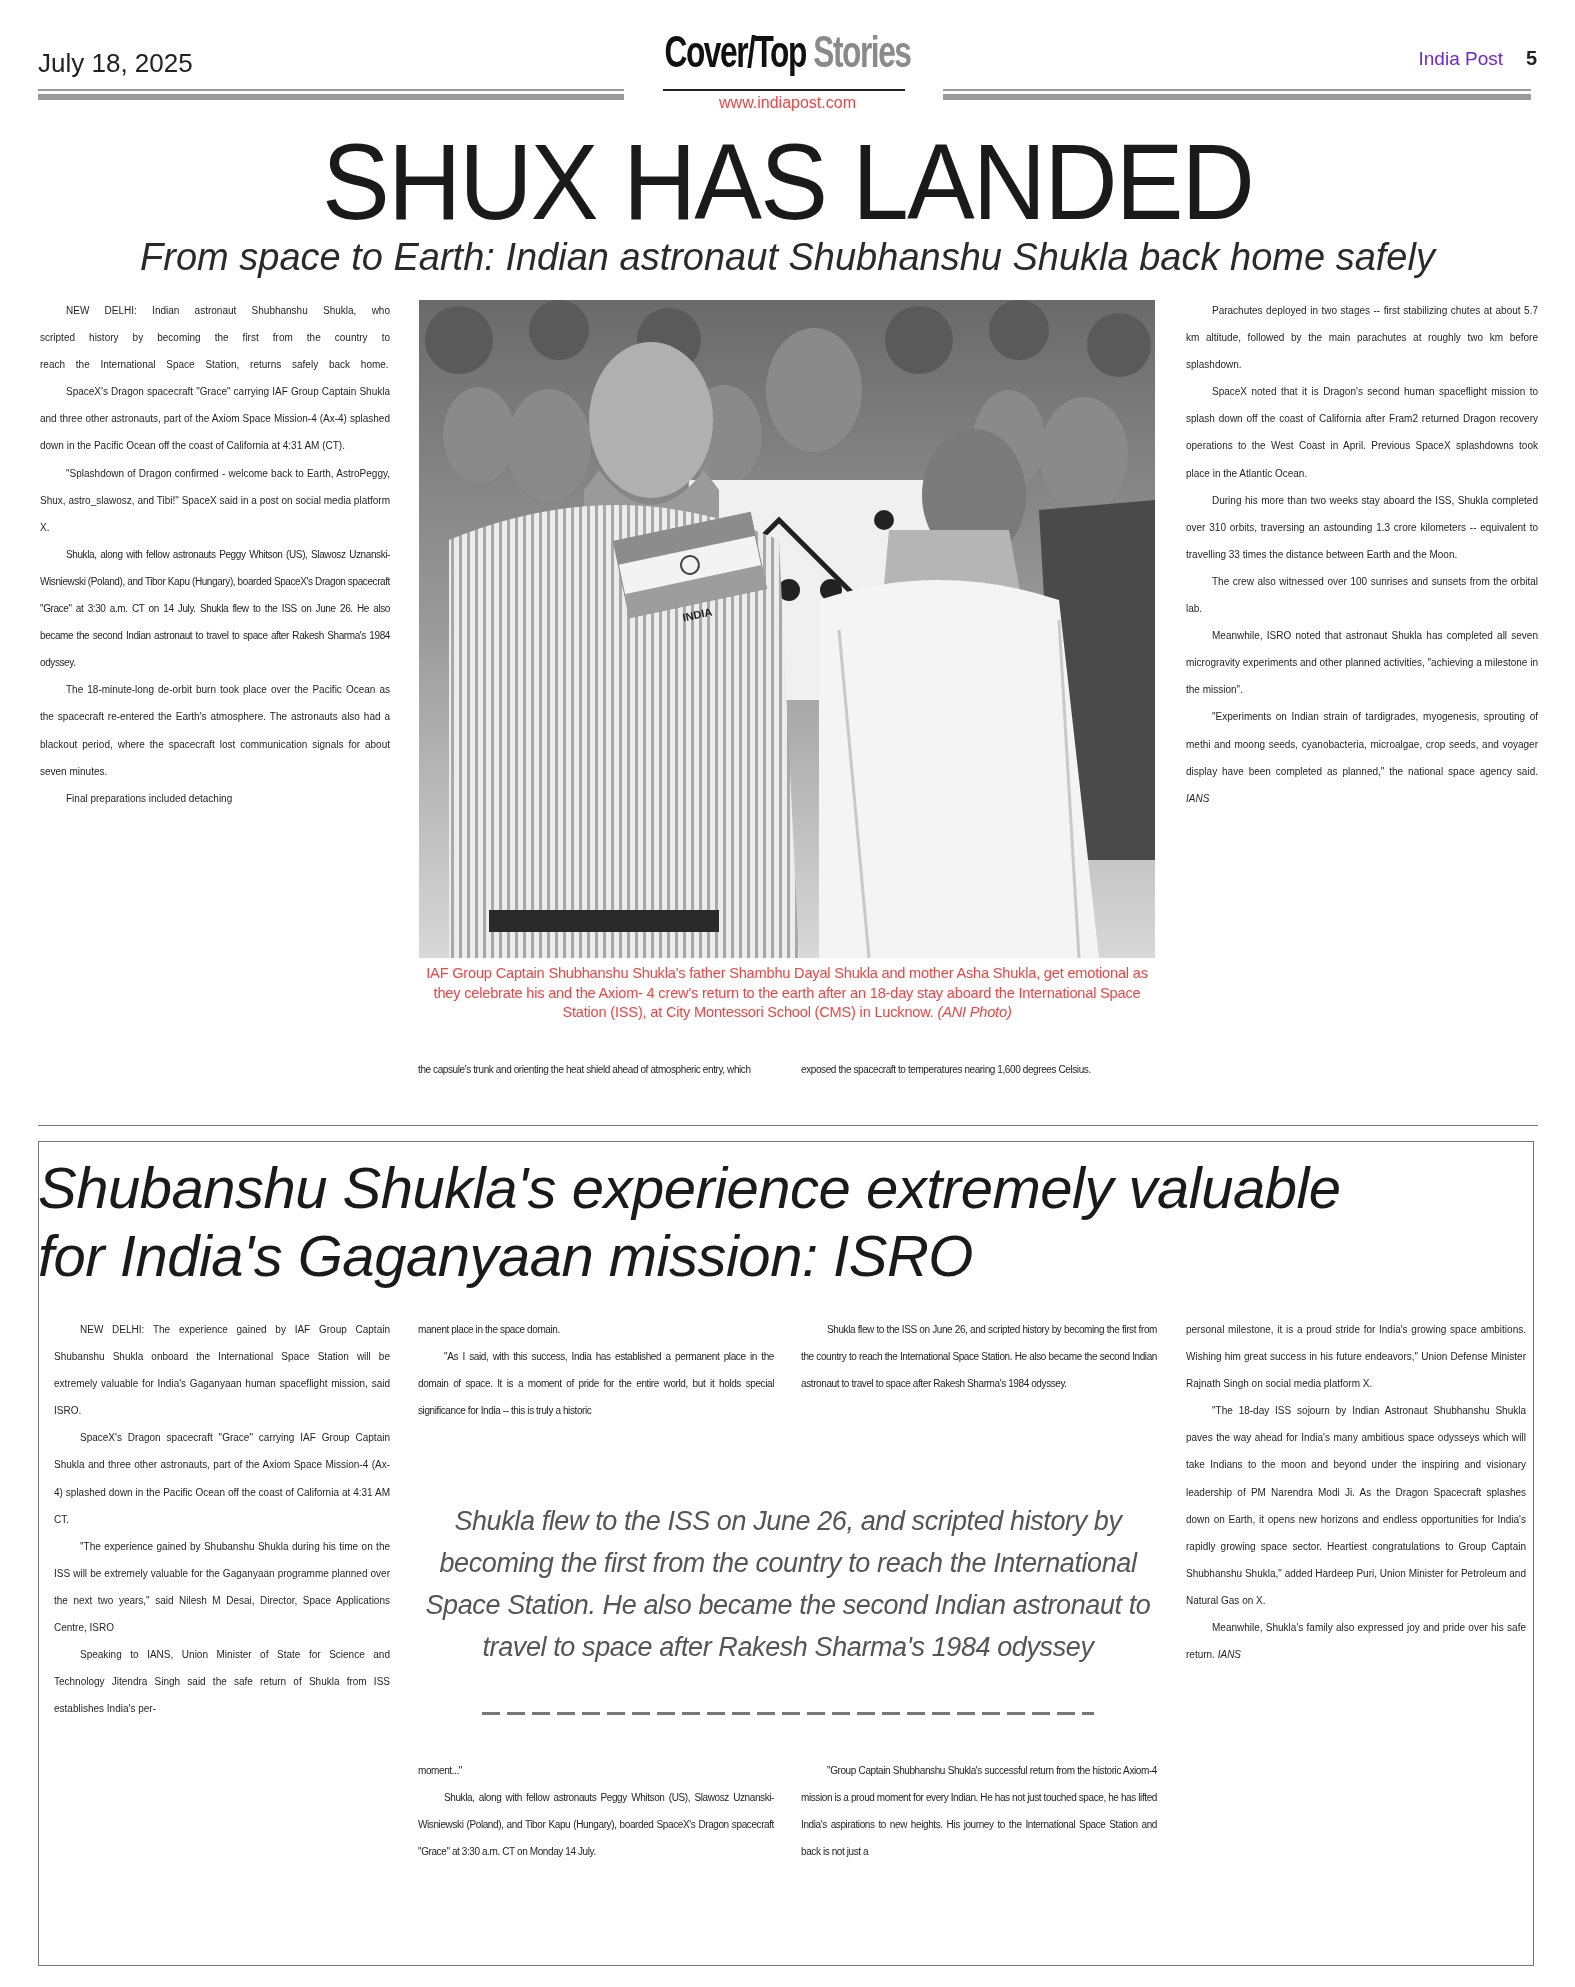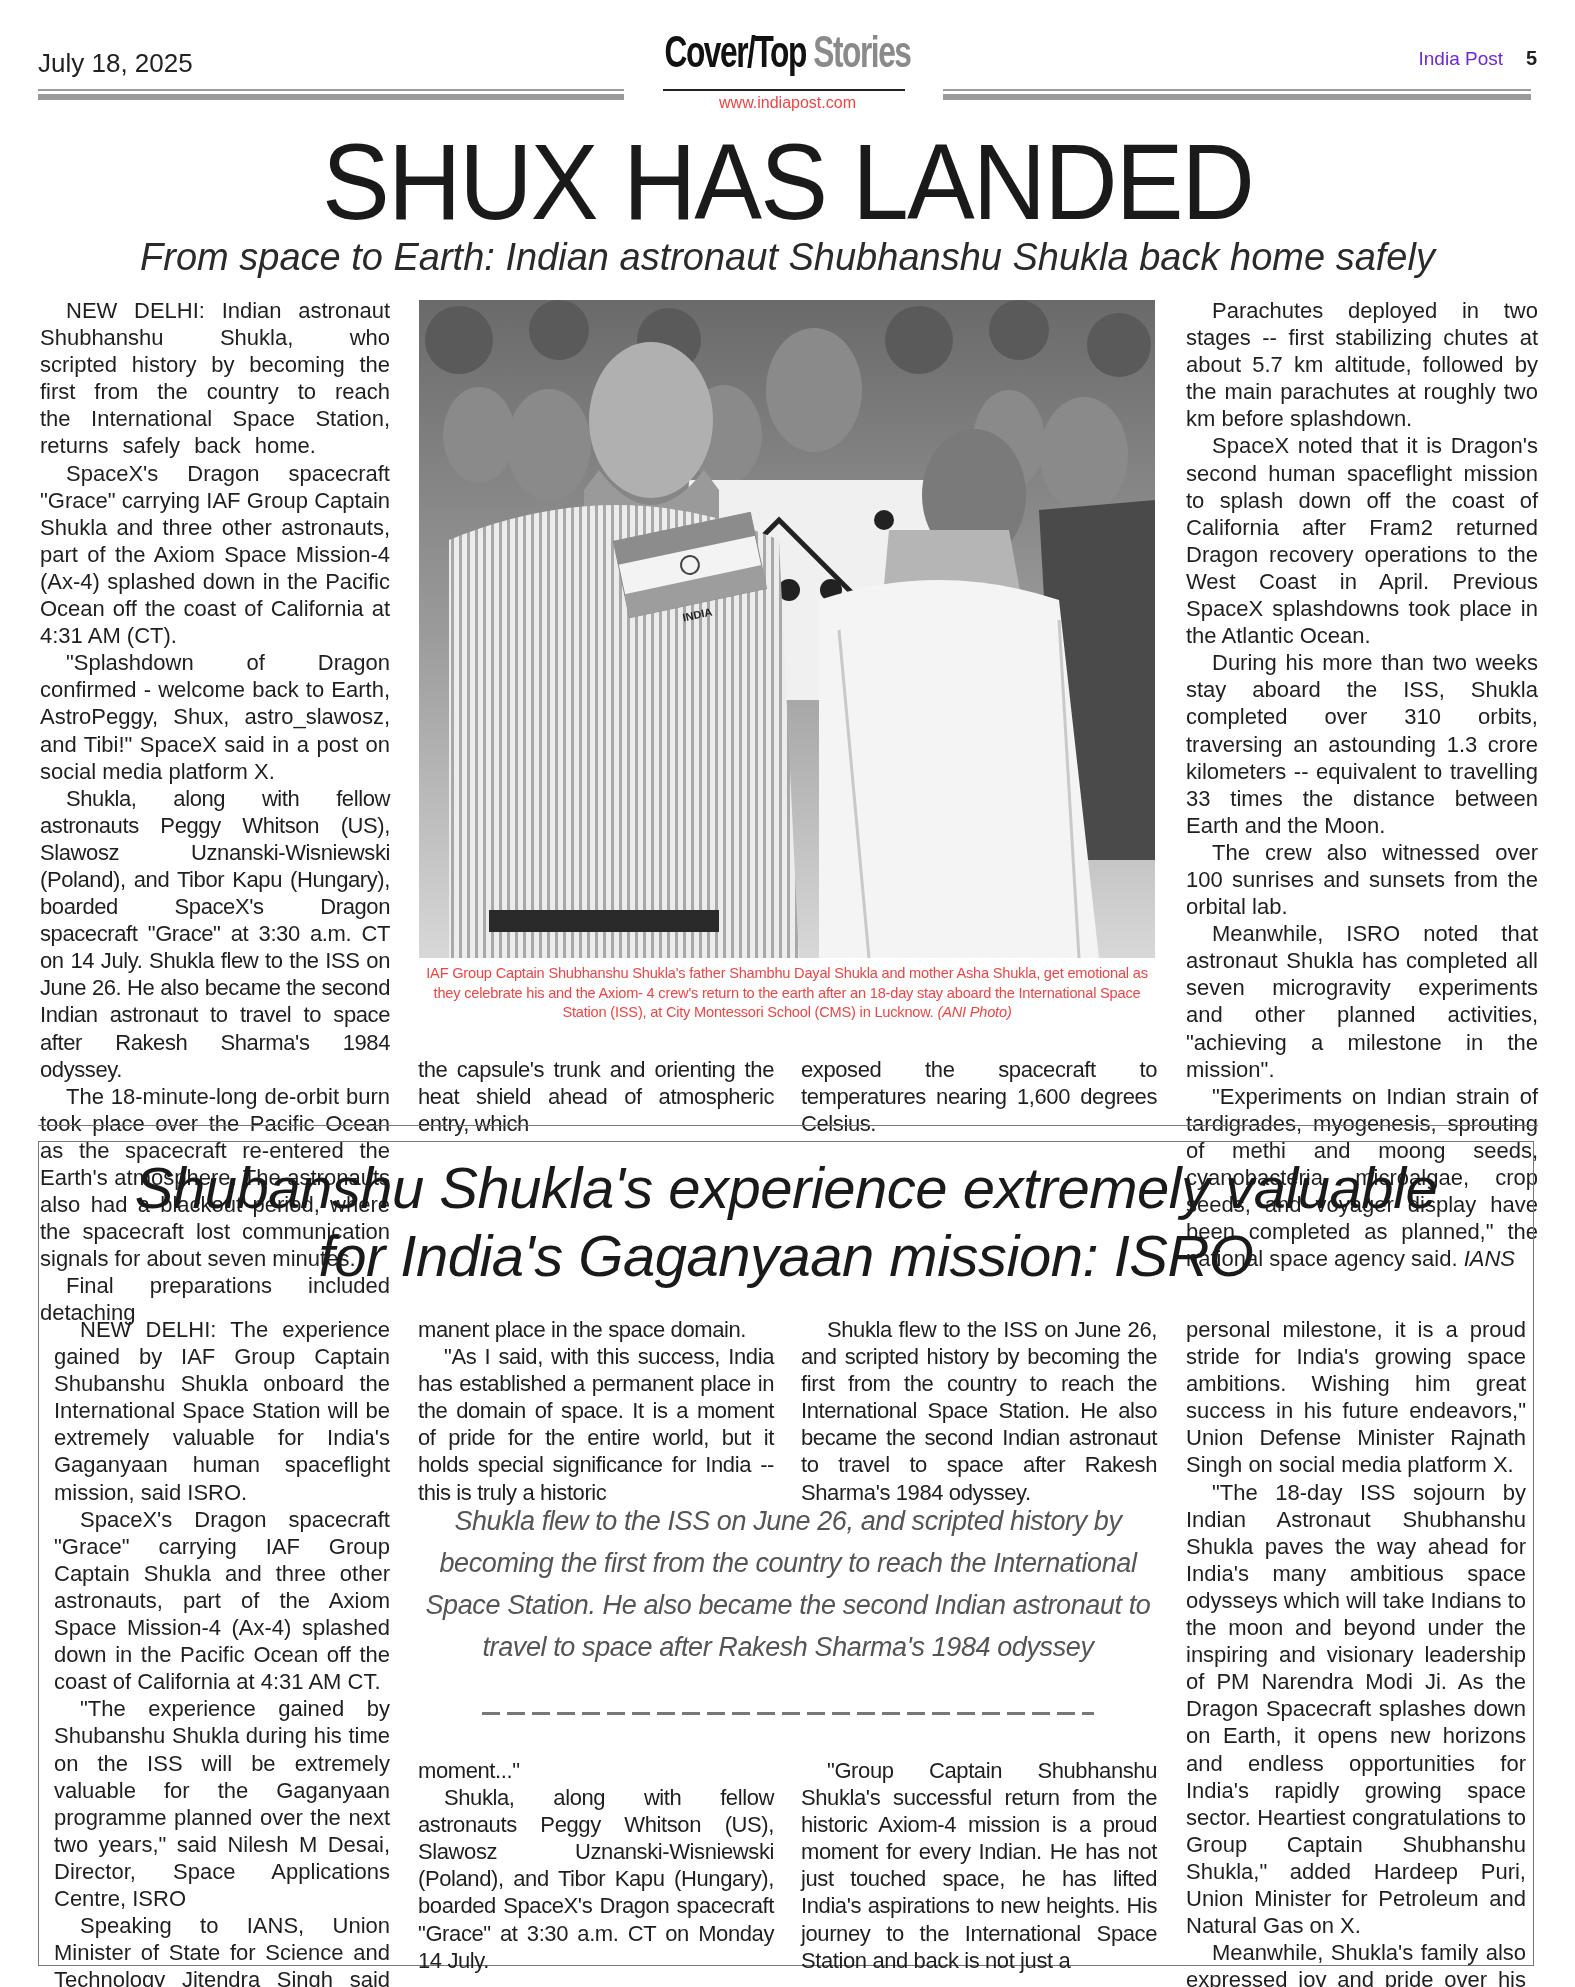--- a/index.html
+++ b/index.html
@@ -17,40 +17,40 @@
   .rule-thin-r { position: absolute; left: 943px; top: 89px; width: 588px; height: 2px; background: #9a9a9a; }
   .rule-thick-r { position: absolute; left: 943px; top: 94px; width: 588px; height: 6px; background: #9a9a9a; }
   .rule-center { position: absolute; left: 663px; top: 89px; width: 242px; height: 2px; background: #222; }
   .mast-url { position: absolute; left: 0; right: 0; top: 94px; text-align: center; font-size: 16px; color: #ef4444; }
 
   
   .headline { position: absolute; left: 0; right: 0; top: 128px; text-align: center; font-family: "Liberation Sans", sans-serif; font-size: 108px; font-weight: normal; color: #1a1a1a; letter-spacing: -2px; line-height: 1; transform: scaleX(0.94); }
   .subhead { position: absolute; left: 0; right: 0; top: 238px; text-align: center; font-style: italic; font-size: 38px; color: #2a2a2a; line-height: 1; }
 
   
-  .col { position: absolute; font-size: 22px; line-height: 27.1px; text-align: justify; color: #1f1f1f; }
+  .col { position: absolute; font-size: 10px; line-height: 27.1px; text-align: justify; color: #1f1f1f; }
   .col p { margin: 0; text-indent: 26px; }
   .col p.noindent { text-indent: 0; }
   .narrow { font-stretch: condensed; letter-spacing: -0.4px; }
 
   .c1 { left: 40px; top: 297px; width: 350px; }
   .c4 { left: 1186px; top: 297px; width: 352px; }
   .c2b { left: 418px; top: 1056px; width: 356px; }
   .c3b { left: 801px; top: 1056px; width: 356px; }
 
   
   .photo { position: absolute; left: 419px; top: 300px; width: 736px; height: 658px; overflow: hidden; background: #cfcfcf; }
   .caption { position: absolute; left: 419px; top: 964px; width: 736px; text-align: center; font-size: 14.6px; line-height: 19.5px; color: #ef4444; letter-spacing: -0.2px; }
   .caption i { font-style: italic; }
 
   .section-rule { position: absolute; left: 38px; top: 1125px; width: 1500px; height: 1px; background: #777; }
 
   
   .box { position: absolute; left: 38px; top: 1141px; width: 1496px; height: 825px; border: 1.5px solid #777; box-sizing: border-box; }
-  .headline2 { position: absolute; left: 38px; width: 1496px; top: 1154px; text-align: center; font-style: italic; font-size: 58px; line-height: 68px; color: #1a1a1a; letter-spacing: -0.5px; }
+  .headline2 { position: absolute; left: 38px; width: 1496px; top: 1154px; text-align: left; font-style: italic; font-size: 58px; line-height: 68px; color: #1a1a1a; letter-spacing: -0.5px; }
 
   .d1 { left: 54px; top: 1316px; width: 336px; }
   .d2 { left: 418px; top: 1316px; width: 356px; }
   .d3 { left: 801px; top: 1316px; width: 356px; }
   .d2b { left: 418px; top: 1757px; width: 356px; }
   .d3b { left: 801px; top: 1757px; width: 356px; }
   .d4 { left: 1186px; top: 1316px; width: 340px; }
 
   .pullquote { position: absolute; left: 420px; top: 1500px; width: 736px; text-align: center; font-style: italic; font-size: 27px; line-height: 42px; color: #555; letter-spacing: -0.4px; }
   .pull-dashes { position: absolute; left: 482px; top: 1712px; width: 612px; height: 3px; background: repeating-linear-gradient(90deg, #777 0 18px, transparent 18px 25px); }

